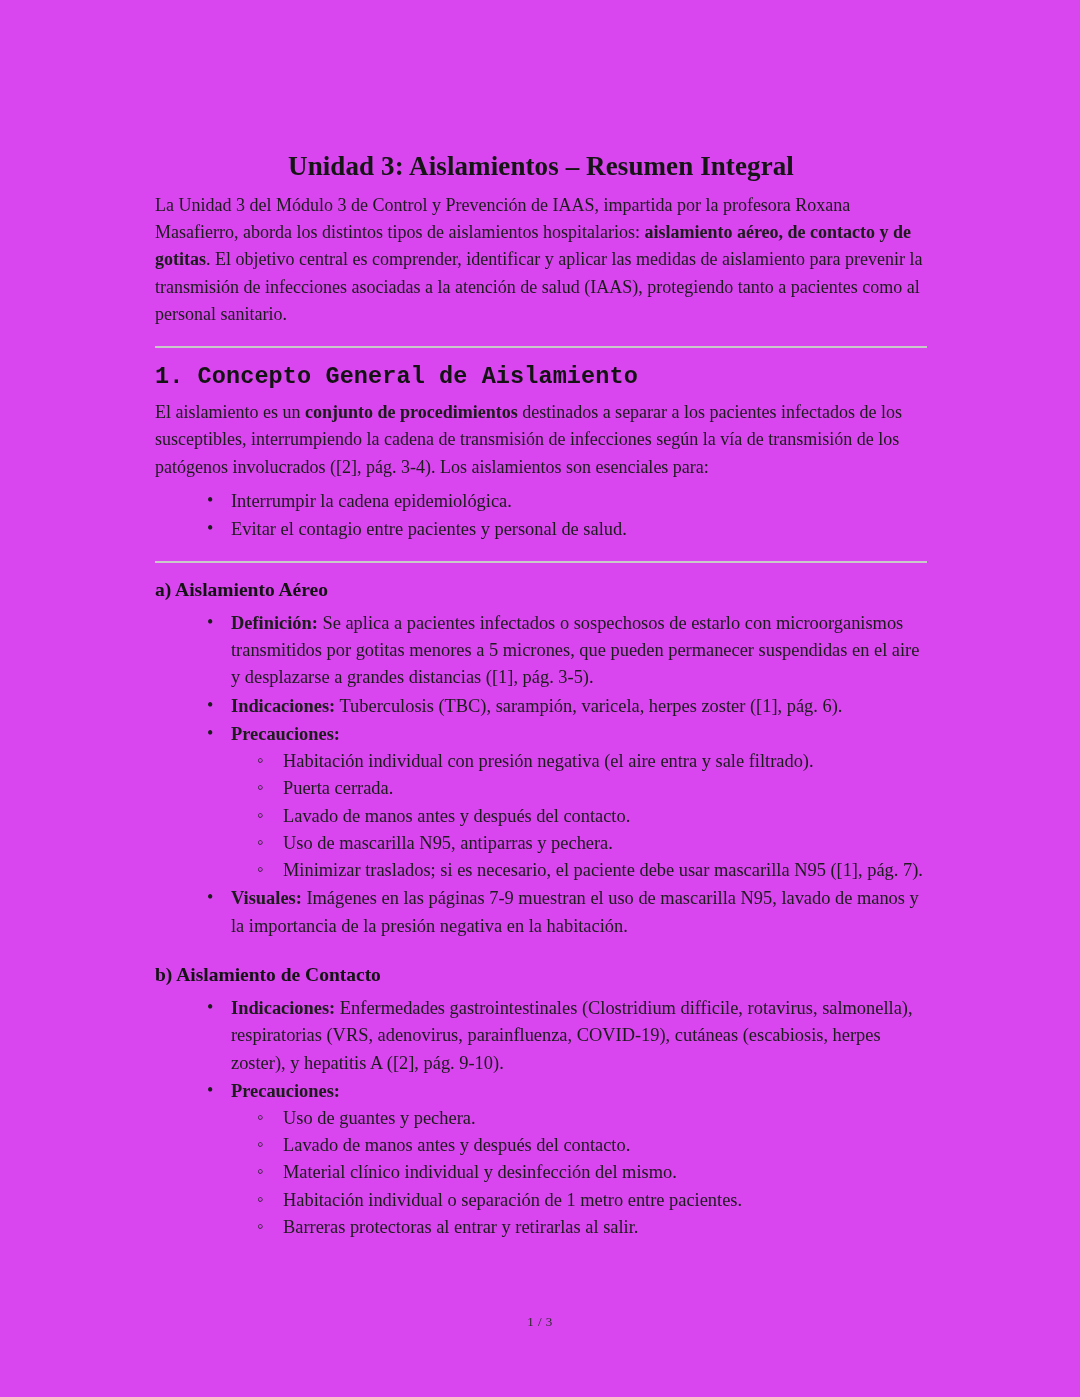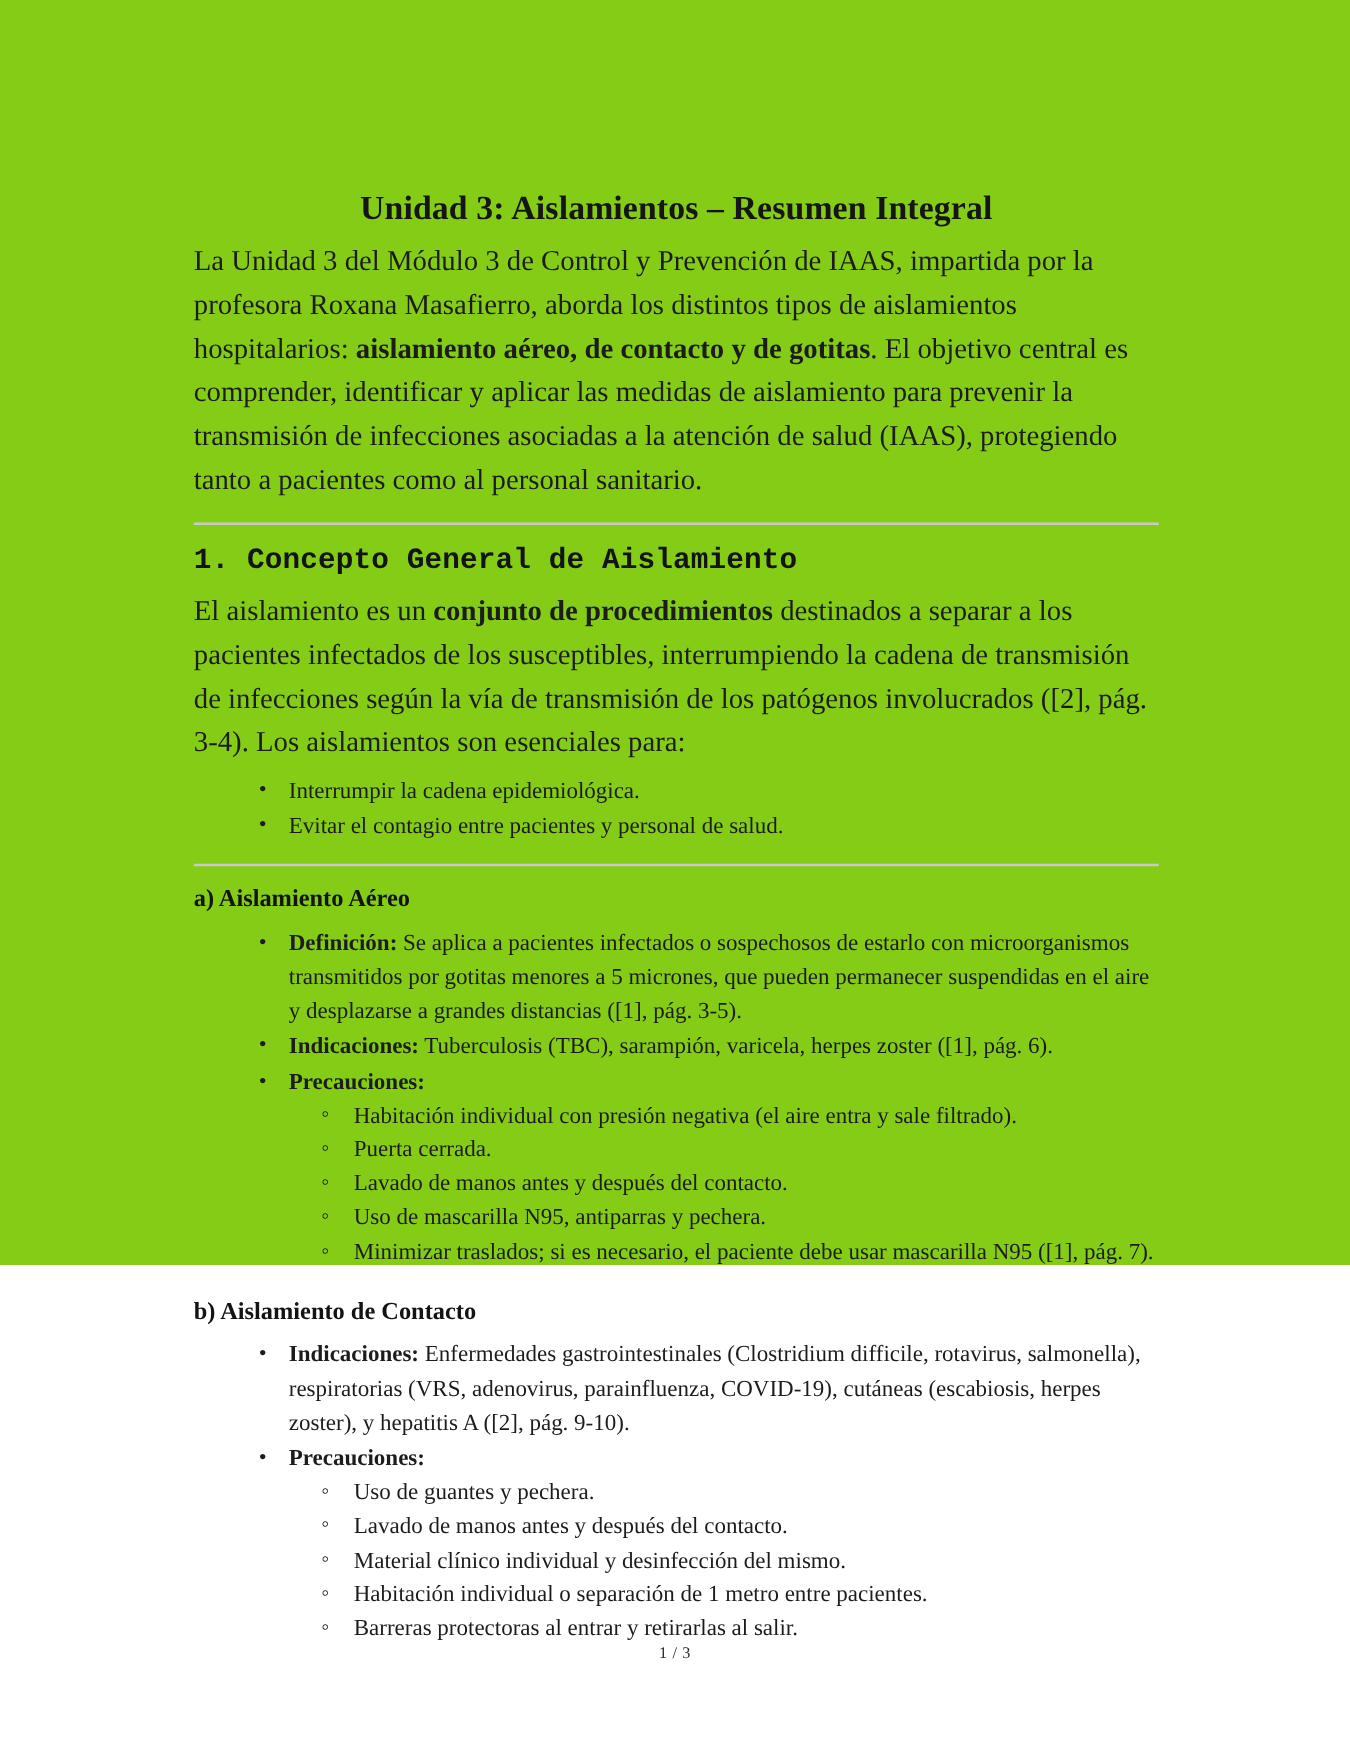--- a/index.html
+++ b/index.html
@@ -13,40 +13,40 @@
     font-family: "Liberation Serif", "DejaVu Serif", serif;
     color: #1c1c1c;
     position: relative;
     overflow: hidden;
   }
   .page {
     position: absolute;
     left: 0;
     top: 0;
     width: 1080px;
-    height: 1012px;
-    background: #84cc16;
+    height: 1397px;
+    background: #d946ef;
   }
   .content {
     position: absolute;
     left: 155px;
     top: 150px;
     width: 772px;
   }
   .doc-title {
     font-size: 27px;
     font-weight: bold;
     text-align: center;
     letter-spacing: 0.1px;
     margin: 0 0 8px 0;
     line-height: 1.25;
     color: #151515;
   }
   p.para {
-    font-size: 23px;
+    font-size: 18px;
     line-height: 1.52;
     margin: 0;
     color: #1c1c1c;
     text-align: left;
   }
   hr.rule {
     border: none;
     border-top: 2px solid #c9c9c9;
     margin: 17px 0 14px 0;
     height: 0;
@@ -154,20 +154,21 @@
       <li><span class="b">Indicaciones:</span><span> Tuberculosis (TBC), sarampión, varicela, herpes zoster ([1], pág. 6).</span></li>
       <li><span class="b">Precauciones:</span>
         <ul class="lvl2">
           <li>Habitación individual con presión negativa (el aire entra y sale filtrado).</li>
           <li>Puerta cerrada.</li>
           <li>Lavado de manos antes y después del contacto.</li>
           <li>Uso de mascarilla N95, antiparras y pechera.</li>
           <li>Minimizar traslados; si es necesario, el paciente debe usar mascarilla N95 ([1], pág. 7).</li>
         </ul>
       </li>
+      <li><span class="b">Visuales:</span><span> Imágenes en las páginas 7-9 muestran el uso de mascarilla N95, lavado de manos y la importancia de la presión negativa en la habitación.</span></li>
     </ul>
 
     <h3 class="sub-heading spaced">b) Aislamiento de Contacto</h3>
 
     <ul class="lvl1 tight">
       <li><span class="b">Indicaciones:</span><span> Enfermedades gastrointestinales (Clostridium difficile, rotavirus, salmonella), respiratorias (VRS, adenovirus, parainfluenza, COVID-19), cutáneas (escabiosis, herpes zoster), y hepatitis A ([2], pág. 9-10).</span></li>
       <li><span class="b">Precauciones:</span>
         <ul class="lvl2">
           <li>Uso de guantes y pechera.</li>
           <li>Lavado de manos antes y después del contacto.</li>

